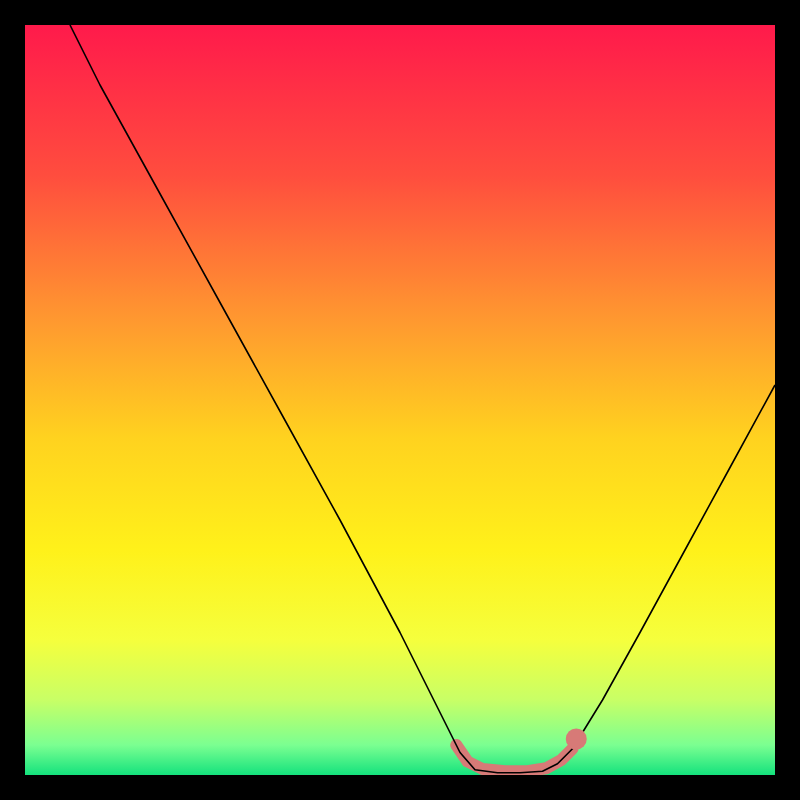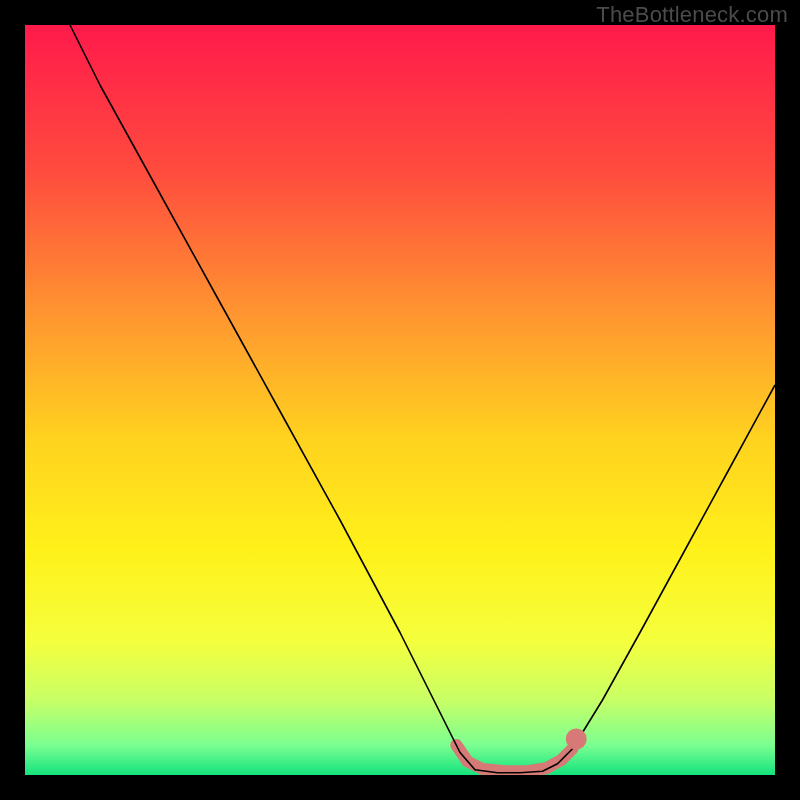--- a/index.html
+++ b/index.html
@@ -58,14 +58,13 @@
             <stop offset="96%" stop-color="#7bff91"></stop>
             <stop offset="100%" stop-color="#14e27d"></stop>
           </linearGradient>
       </defs>
       <rect x="0" y="0" width="100" height="100" fill="url(#bg-grad)"></rect>
       <path id="highlight-path" fill="none" d="M57.500 96.000 L59.000 98.200 L61.000 99.200 L64.000 99.500 L67.000 99.500 L69.500 99.100 L71.500 98.000 L73.000 96.500" stroke="#d77a77" stroke-width="12" stroke-linecap="round" stroke-linejoin="round" vector-effect="non-scaling-stroke"></path>
       <path id="curve-path" fill="none" d="M6.000 0.000 L10.000 8.000 L18.000 22.500 L26.000 37.000 L34.000 51.500 L42.000 66.000 L50.000 81.000 L55.000 91.000 L58.000 97.000 L60.000 99.300 L63.000 99.700 L66.000 99.700 L69.000 99.500 L71.000 98.500 L73.000 96.500 L77.000 90.000 L82.000 81.000 L88.000 70.000 L94.000 59.000 L100.000 48.000" stroke="#000000" stroke-width="1.6" vector-effect="non-scaling-stroke" stroke-linejoin="round"></path>
       <circle id="marker-dot" cx="73.5" cy="95.2" r="1.4" fill="#d77a77"></circle>
     </svg>
   </div>
-  <div class="attribution">TheBottleneck.com</div>
 </div>
 
 </body></html>

